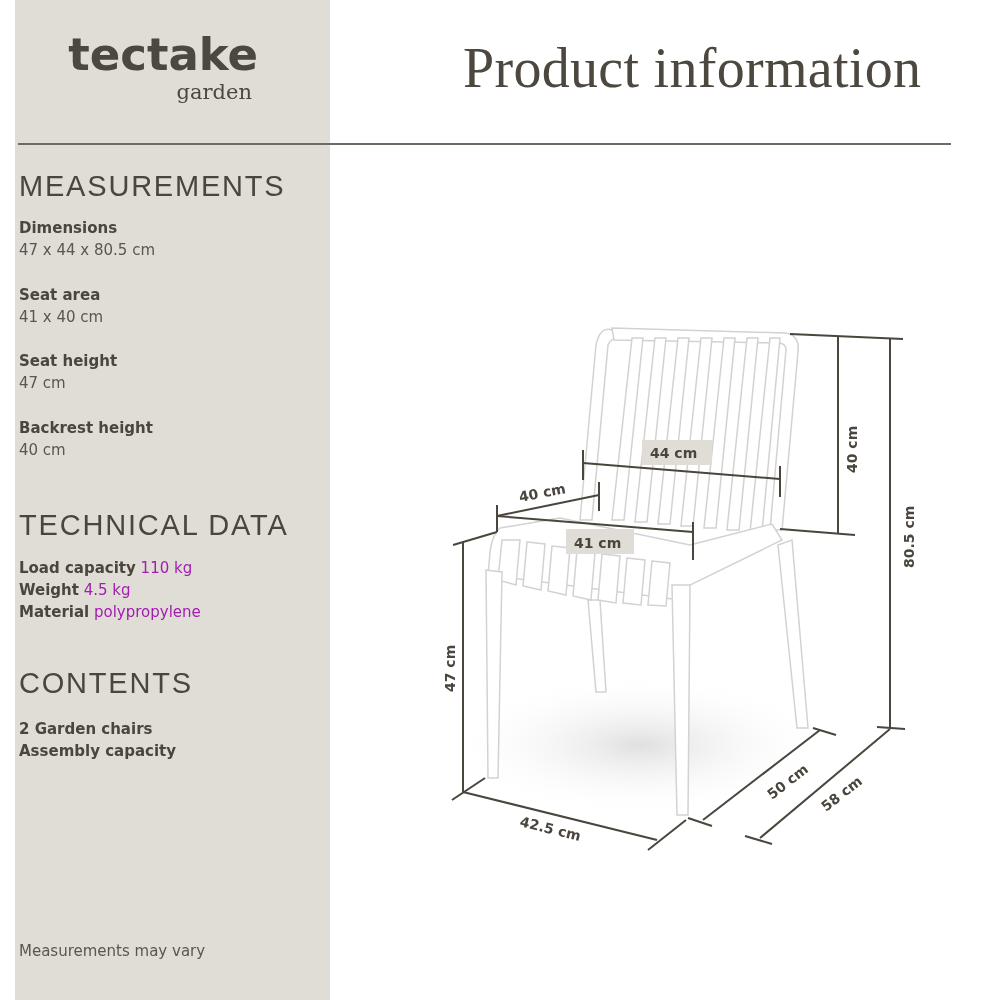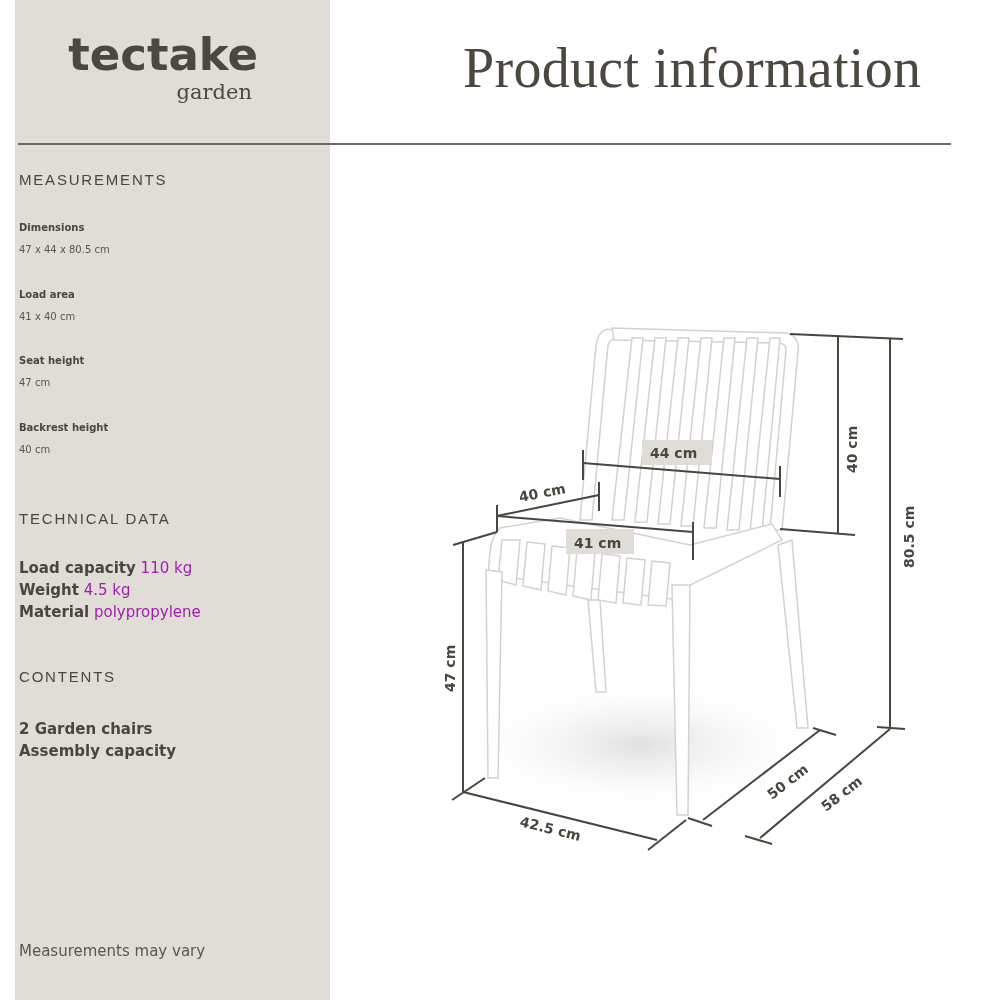--- a/index.html
+++ b/index.html
@@ -25,24 +25,24 @@
     position: absolute; left: 18px; top: 143px; width: 933px; height: 2px;
     background: #6d6a63;
   }
   .page-title {
     position: absolute; left: 463px; top: 40px;
     font-family: "Liberation Serif", serif; font-size: 56px; color: #4c483f;
     letter-spacing: 0.3px; line-height: 1;
   }
   .section-title {
     position: absolute; left: 19px;
-    font-family: "Liberation Sans", sans-serif; font-size: 15px;
+    font-family: "Liberation Sans", sans-serif; font-size: 29px;
     letter-spacing: 1.8px; color: #4a463e; line-height: 1;
   }
-  .spec { position: absolute; left: 19px; font-size: 10px; line-height: 22px; color: #4a463e; }
+  .spec { position: absolute; left: 19px; font-size: 15px; line-height: 22px; color: #4a463e; }
   .spec .lbl { font-weight: bold; display: block; }
   .spec .val { display: block; font-weight: normal; color: #5a564f; }
   .inline-list { position: absolute; left: 19px; font-size: 15px; line-height: 22px; }
   .inline-list .row b { font-weight: bold; }
   .inline-list .row span.v { color: #a21caf; }
   .footnote { position: absolute; left: 19px; top: 942px; font-size: 15px; color: #5a564f; }
   .diagram { position: absolute; left: 0; top: 0; width: 1000px; height: 1000px; }
   .dim-label {
     font-family: "DejaVu Sans", sans-serif; font-weight: bold; font-size: 14px; fill: #4a463e;
   }
@@ -59,21 +59,21 @@
 
 <div class="page-title">Product information</div>
 <div class="divider"></div>
 
 <div class="section-title" style="top:172px">MEASUREMENTS</div>
 <div class="spec" style="top:217px">
   <span class="lbl">Dimensions</span>
   <span class="val">47 x 44 x 80.5 cm</span>
 </div>
 <div class="spec" style="top:284px">
-  <span class="lbl">Load area</span>
+  <span class="lbl">Seat area</span>
   <span class="val">41 x 40 cm</span>
 </div>
 <div class="spec" style="top:350px">
   <span class="lbl">Seat height</span>
   <span class="val">47 cm</span>
 </div>
 <div class="spec" style="top:417px">
   <span class="lbl">Backrest height</span>
   <span class="val">40 cm</span>
 </div>

